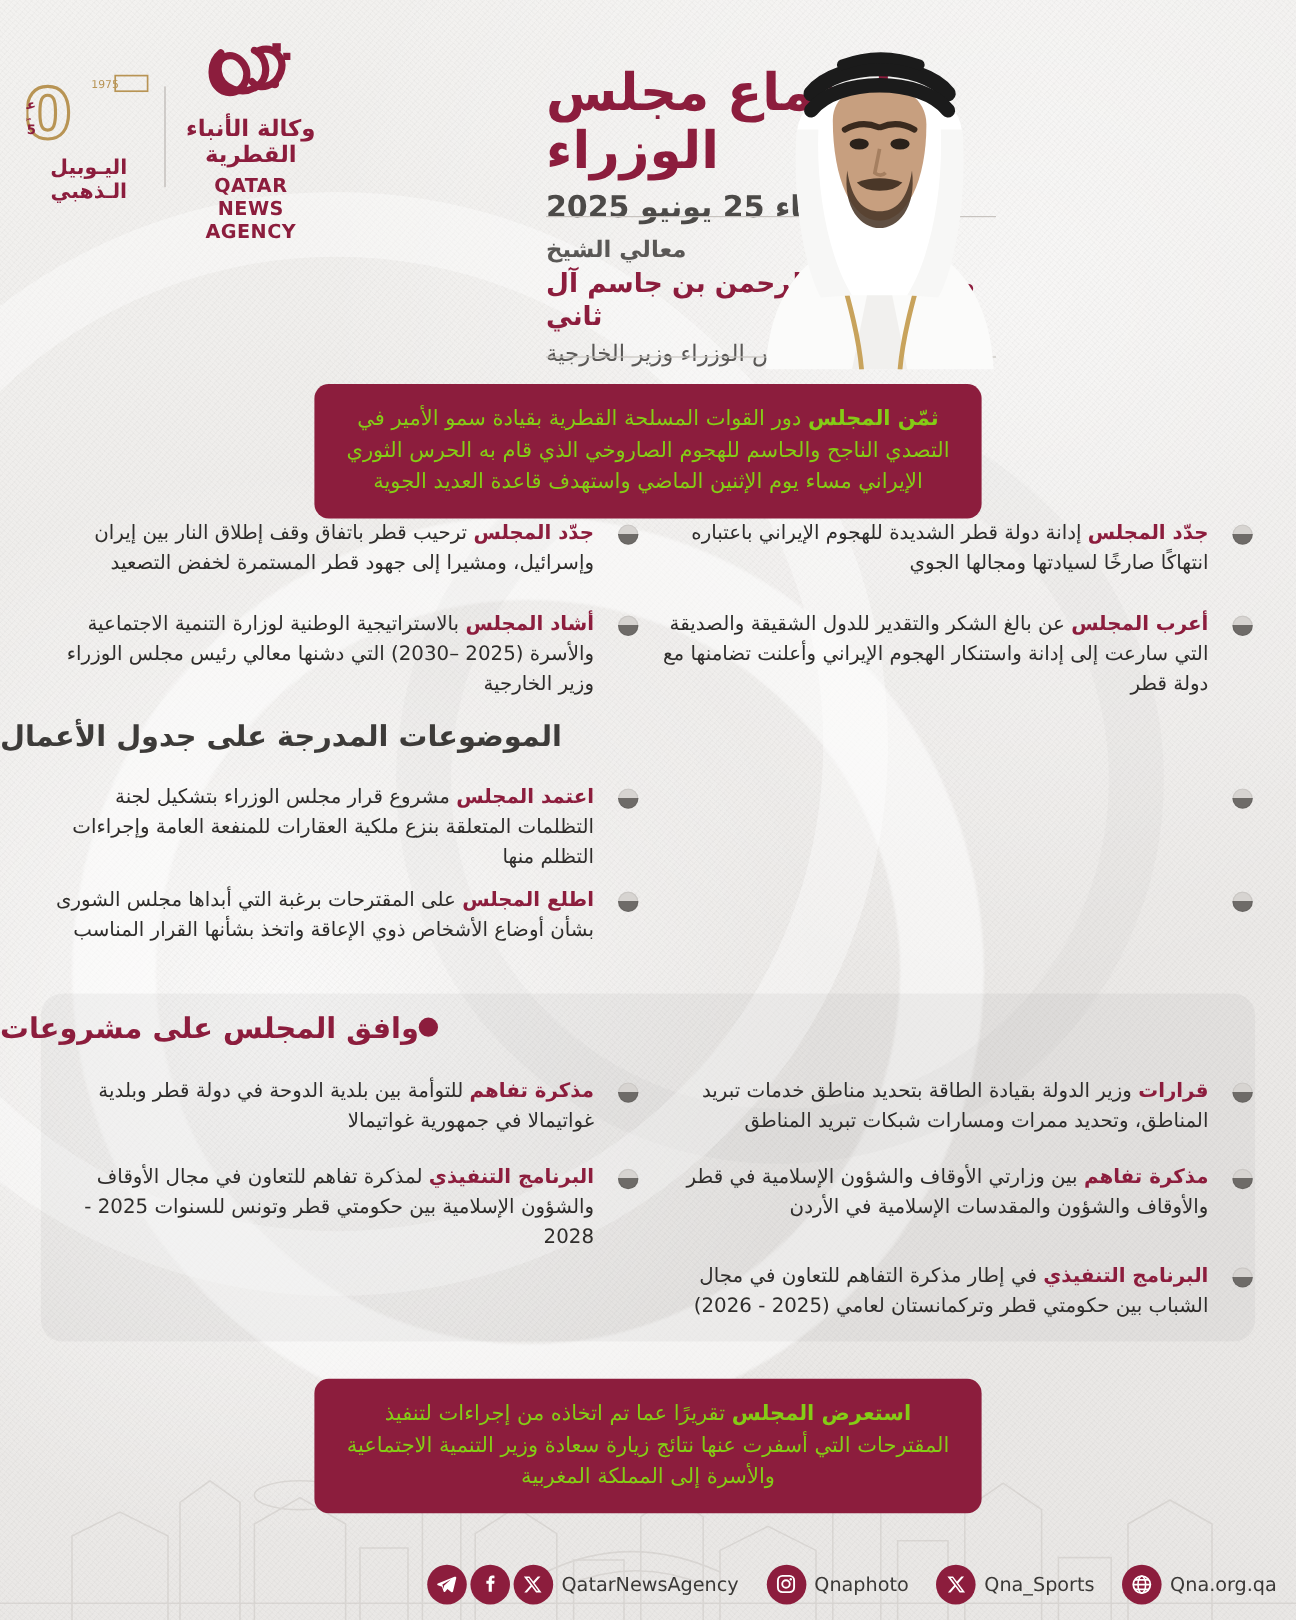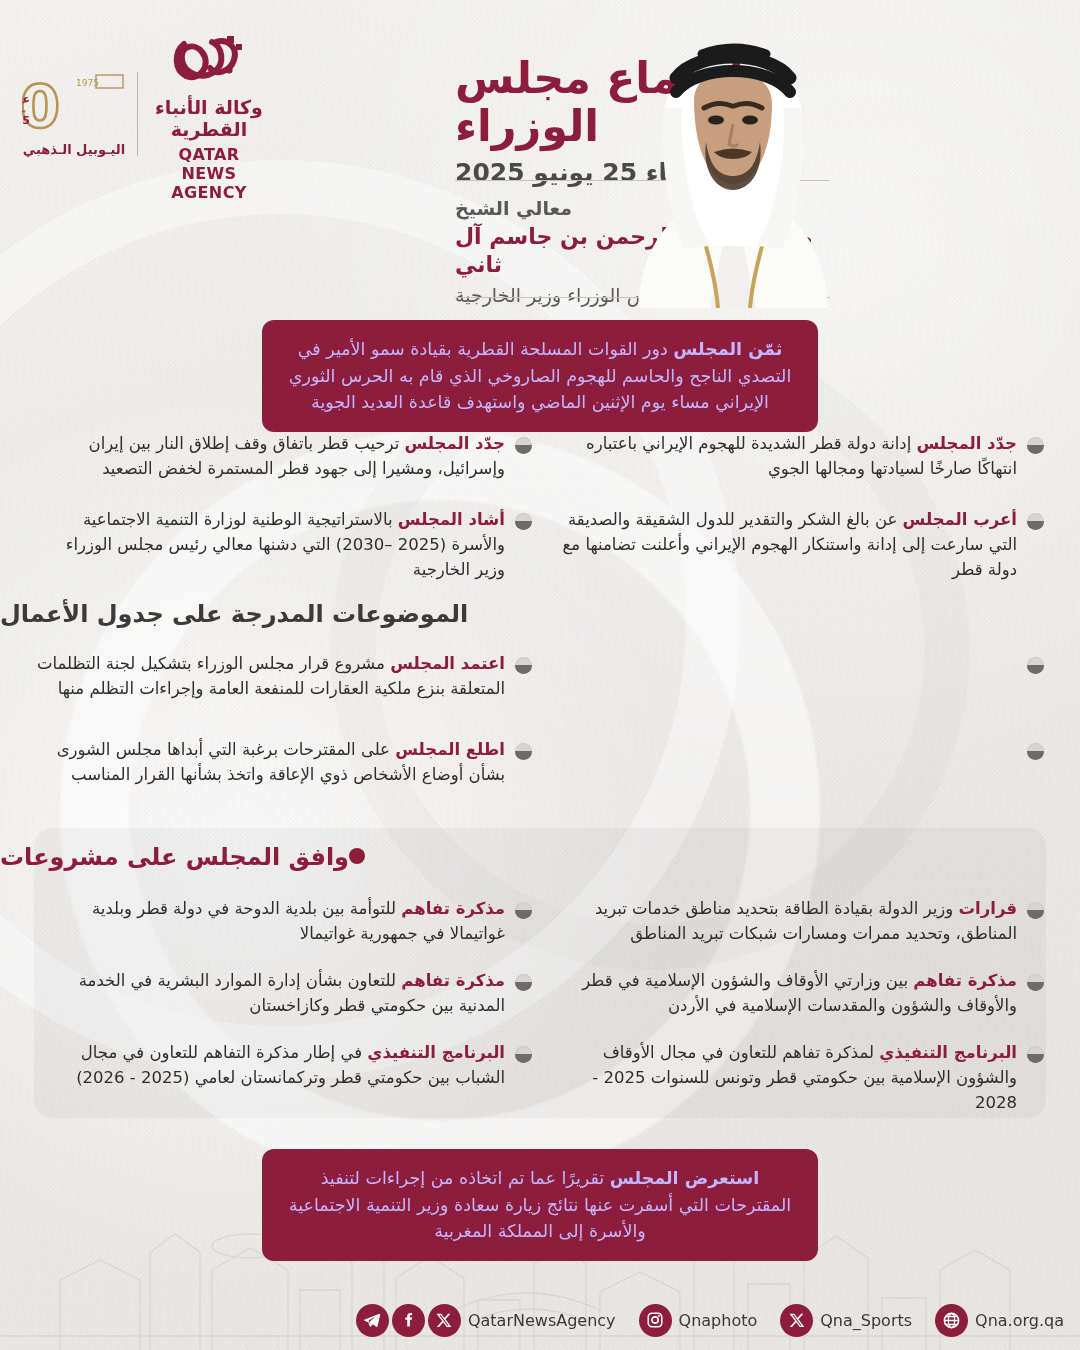--- a/index.html
+++ b/index.html
@@ -79,21 +79,21 @@
   }
   .logo-qna .en {
     font-size: 16px; color: #8c1d3d; font-weight: bold; letter-spacing: .4px; margin-top: 5px;
   }
   .logo-sep {
     width: 1px; height: 84px; background: #b9b5b1; margin: 0 11px;
   }
   .logo-jub { width: 104px; text-align: center; }
   .logo-jub .mark { height: 66px; display: flex; align-items: center; justify-content: center; }
   .logo-jub .ar {
-    font-size: 13px; color: #8c1d3d; font-weight: bold; letter-spacing: 1.2px; margin-top: 5px;
+    font-size: 17px; color: #8c1d3d; font-weight: bold; letter-spacing: 1.2px; margin-top: 5px;
   }
 
   .title-wrap {
     position: absolute;
     top: 54px;
     right: 245px;
     width: 380px;
     text-align: left;
   }
   .title {
@@ -149,21 +149,21 @@
     height: 300px;
   }
 
   
   .banner {
     position: absolute;
     left: 262px;
     right: 262px;
     background: #8c1d3d;
     border-radius: 12px;
-    color: #c4b5fd;
+    color: #84cc16;
     text-align: center;
     padding: 16px 26px;
     font-size: 17.5px;
     line-height: 1.52;
   }
   .banner-top { top: 320px; }
   .banner-bottom { top: 1149px; }
   .banner b { font-weight: bold; }
 
   
@@ -171,21 +171,21 @@
     position: absolute;
     left: 28px;
     right: 28px;
     display: flex;
     flex-wrap: wrap;
   }
   .cell {
     width: 50%;
     display: flex;
     align-items: flex-start;
-    gap: 10px;
+    gap: 20px;
     padding: 4px 8px 4px 8px;
   }
   .bullet {
     flex: 0 0 auto;
     width: 17px; height: 17px;
     border-radius: 50%;
     margin-top: 5px;
     background: linear-gradient(to bottom, #d7d4d1 0 47%, #6e6b68 47% 100%);
     box-shadow: inset 0 0 0 1px rgba(0,0,0,0.06);
   }
@@ -481,26 +481,20 @@
     </div>
     <div class="cell">
       <span class="bullet"></span>
       <div class="btxt">
         <b>مذكرة تفاهم</b><span> بين وزارتي الأوقاف والشؤون الإسلامية في قطر والأوقاف والشؤون والمقدسات الإسلامية في الأردن</span>
       </div>
     </div>
     <div class="cell">
       <span class="bullet"></span>
       <div class="btxt">
-        <b>مذكرة تفاهم</b><span> للتعاون بشأن إدارة الموارد البشرية في الخدمة المدنية بين حكومتي قطر وكازاخستان</span>
-      </div>
-    </div>
-    <div class="cell">
-      <span class="bullet"></span>
-      <div class="btxt">
         <b>البرنامج التنفيذي</b><span> لمذكرة تفاهم للتعاون في مجال الأوقاف والشؤون الإسلامية بين حكومتي قطر وتونس للسنوات 2025 - 2028</span>
       </div>
     </div>
     <div class="cell">
       <span class="bullet"></span>
       <div class="btxt">
         <b>البرنامج التنفيذي</b><span> في إطار مذكرة التفاهم للتعاون في مجال الشباب بين حكومتي قطر وتركمانستان لعامي (2025 - 2026)</span>
       </div>
     </div>
   </div>

